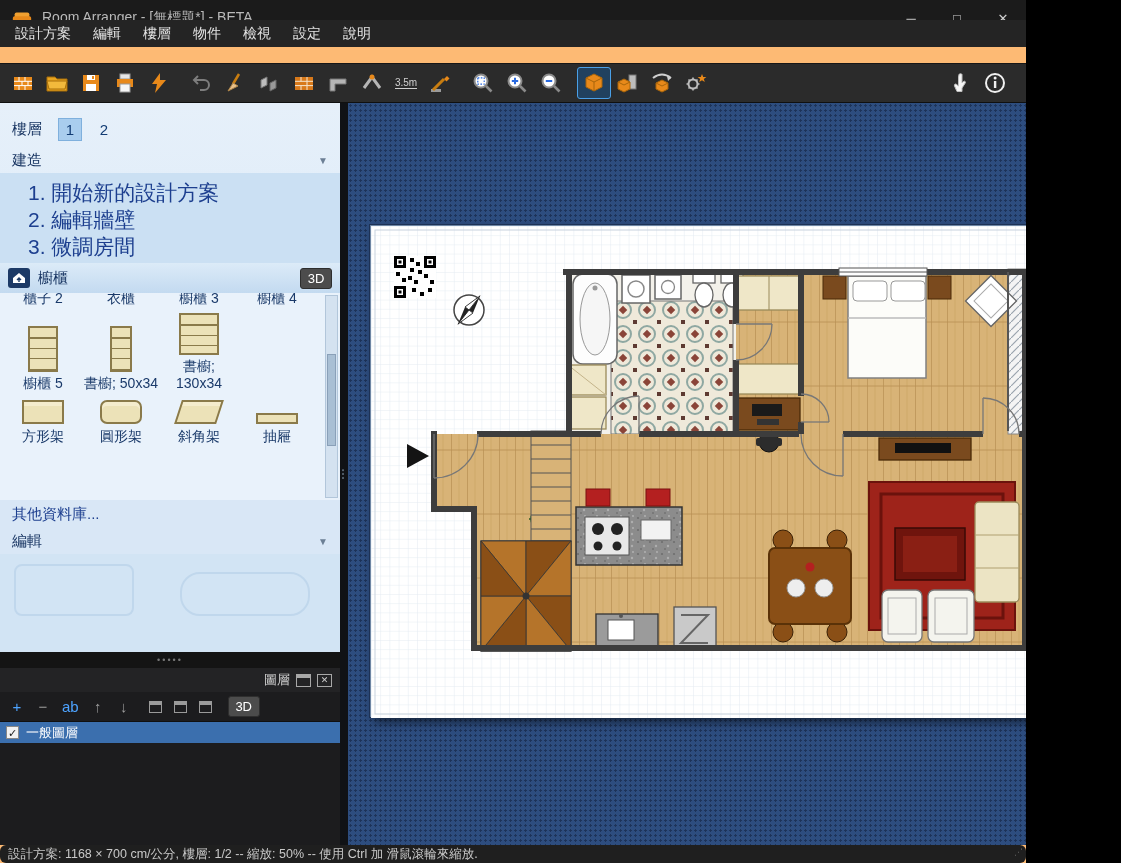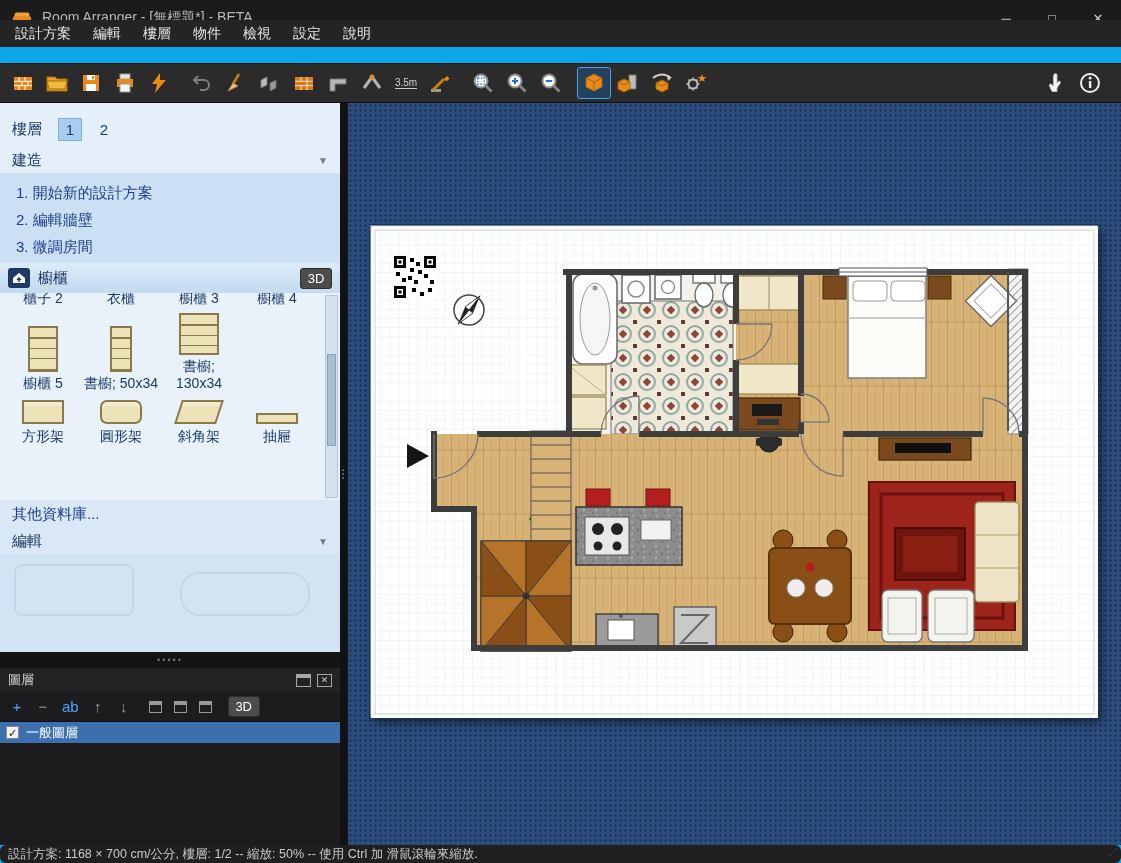--- a/index.html
+++ b/index.html
@@ -1,17 +1,17 @@
 <!DOCTYPE html>
 <html><head>
 <meta charset="utf-8">
 <style>
   html,body{margin:0;padding:0;background:#000;}
   *{box-sizing:border-box;}
-  .window{position:relative;width:1121px;height:863px;background:#0ea5e9;overflow:hidden;
+  .window{position:relative;width:1026px;height:863px;background:#fdba74;overflow:hidden;
           font-family:"Liberation Sans",sans-serif;-webkit-font-smoothing:antialiased;}
 
   
   .titlebar{position:absolute;left:0;top:0;width:100%;height:36px;background:#1b1b1b;
             display:flex;align-items:center;padding-left:10px;color:#b9b9b9;font-size:14px;}
   .titlebar .app-icon{width:24px;height:24px;margin-right:8px;display:flex;align-items:center;justify-content:center;}
   .win-controls{margin-left:auto;display:flex;height:100%;}
   .win-btn{width:46px;height:100%;display:flex;align-items:center;justify-content:center;color:#cfcfcf;font-size:13px;}
 
   
@@ -31,21 +31,21 @@
 
   
   .leftpanel{position:absolute;left:0;top:103px;width:340px;height:549px;
              background:linear-gradient(#e6f0fa,#cfe2f4);overflow:hidden;display:flex;flex-direction:column;}
   .floors-row{height:44px;display:flex;align-items:center;gap:16px;padding:8px 0 0 12px;color:#13305e;font-size:15px;}
   .floor-tab{width:24px;height:23px;display:flex;align-items:center;justify-content:center;color:#123c74;font-size:15px;}
   .floor-tab.active{background:#a9cdee;border:1px solid #7fb0dd;}
   .sec-header{height:26px;display:flex;align-items:center;padding:0 12px;color:#13305e;font-size:15px;}
   .sec-header .tri{margin-left:auto;color:#6c7f95;font-size:10px;}
   .steps-box{height:90px;background:#cbe0f3;padding:6px 0 0 16px;}
-  .step-line{color:#1d3f8f;font-size:15px;line-height:27px;}
+  .step-line{color:#1d3f8f;font-size:21px;line-height:27px;margin-left:12px;}
   .cab-header{height:30px;display:flex;align-items:center;gap:8px;padding:0 8px;
               background:linear-gradient(#dcebf8,#c3daf0);}
   .cab-home{width:22px;height:20px;background:#1d3a66;border-radius:3px;display:flex;align-items:center;justify-content:center;}
   .cab-title{color:#13305e;font-size:15px;flex:1;}
   .btn-3d{min-width:32px;height:21px;background:#4c4c4c;border:1px solid #2e2e2e;border-radius:3px;
           color:#fff;font-size:13px;display:flex;align-items:center;justify-content:center;padding:0 4px;}
   .items-area{position:relative;height:207px;background:#e9f2fb;overflow:hidden;}
   .items-grid{display:grid;grid-template-columns:repeat(4,78px);padding-left:4px;}
   .cell{display:flex;flex-direction:column;align-items:center;justify-content:flex-end;}
   .cell .lbl{color:#1a3a6a;font-size:14px;text-align:center;line-height:17px;}
@@ -69,21 +69,21 @@
   
   .hgap{position:absolute;left:0;top:652px;width:340px;height:16px;background:#141414;
         display:flex;align-items:center;justify-content:center;color:#777;font-size:9px;letter-spacing:2px;}
   .vsplit{position:absolute;left:340px;top:103px;width:8px;bottom:18px;background:#101216;
           display:flex;align-items:center;justify-content:center;color:#5a6775;font-size:8px;}
   .vsplit span{transform:rotate(90deg);letter-spacing:1px;}
 
   
   .layers{position:absolute;left:0;top:668px;width:340px;height:177px;background:#1c1c1e;}
   .layers-hdr{height:24px;display:flex;align-items:center;padding:0 8px;color:#d6d6d6;font-size:13px;background:#232325;}
-  .layers-hdr .t{flex:1;}
+  .layers-hdr .t{flex:1;text-align:right;}
   .mini-ic{width:15px;height:13px;border:1px solid #a8a8a8;margin-left:6px;display:flex;align-items:center;justify-content:center;font-size:9px;color:#cfcfcf;}
   .mini-ic.float{box-shadow:inset 0 3px 0 #a8a8a8;}
   .layers-tb{height:30px;display:flex;align-items:center;gap:12px;padding:0 10px;border-bottom:1px solid #101010;}
   .ltb{font-size:15px;color:#9a9a9a;display:flex;align-items:center;justify-content:center;min-width:14px;}
   .ltb.blue{color:#4da3ff;}
   .pgic{width:13px;height:12px;border:1px solid #9a9a9a;box-shadow:inset 0 3px 0 #9a9a9a;}
   .layer-row{height:21px;display:flex;align-items:center;gap:7px;padding:0 6px;background:#3b6fae;color:#fff;font-size:13px;}
   .chk{width:13px;height:13px;background:#f2f2f2;border:1px solid #888;color:#1a1a1a;font-size:11px;line-height:12px;text-align:center;}
 
   

